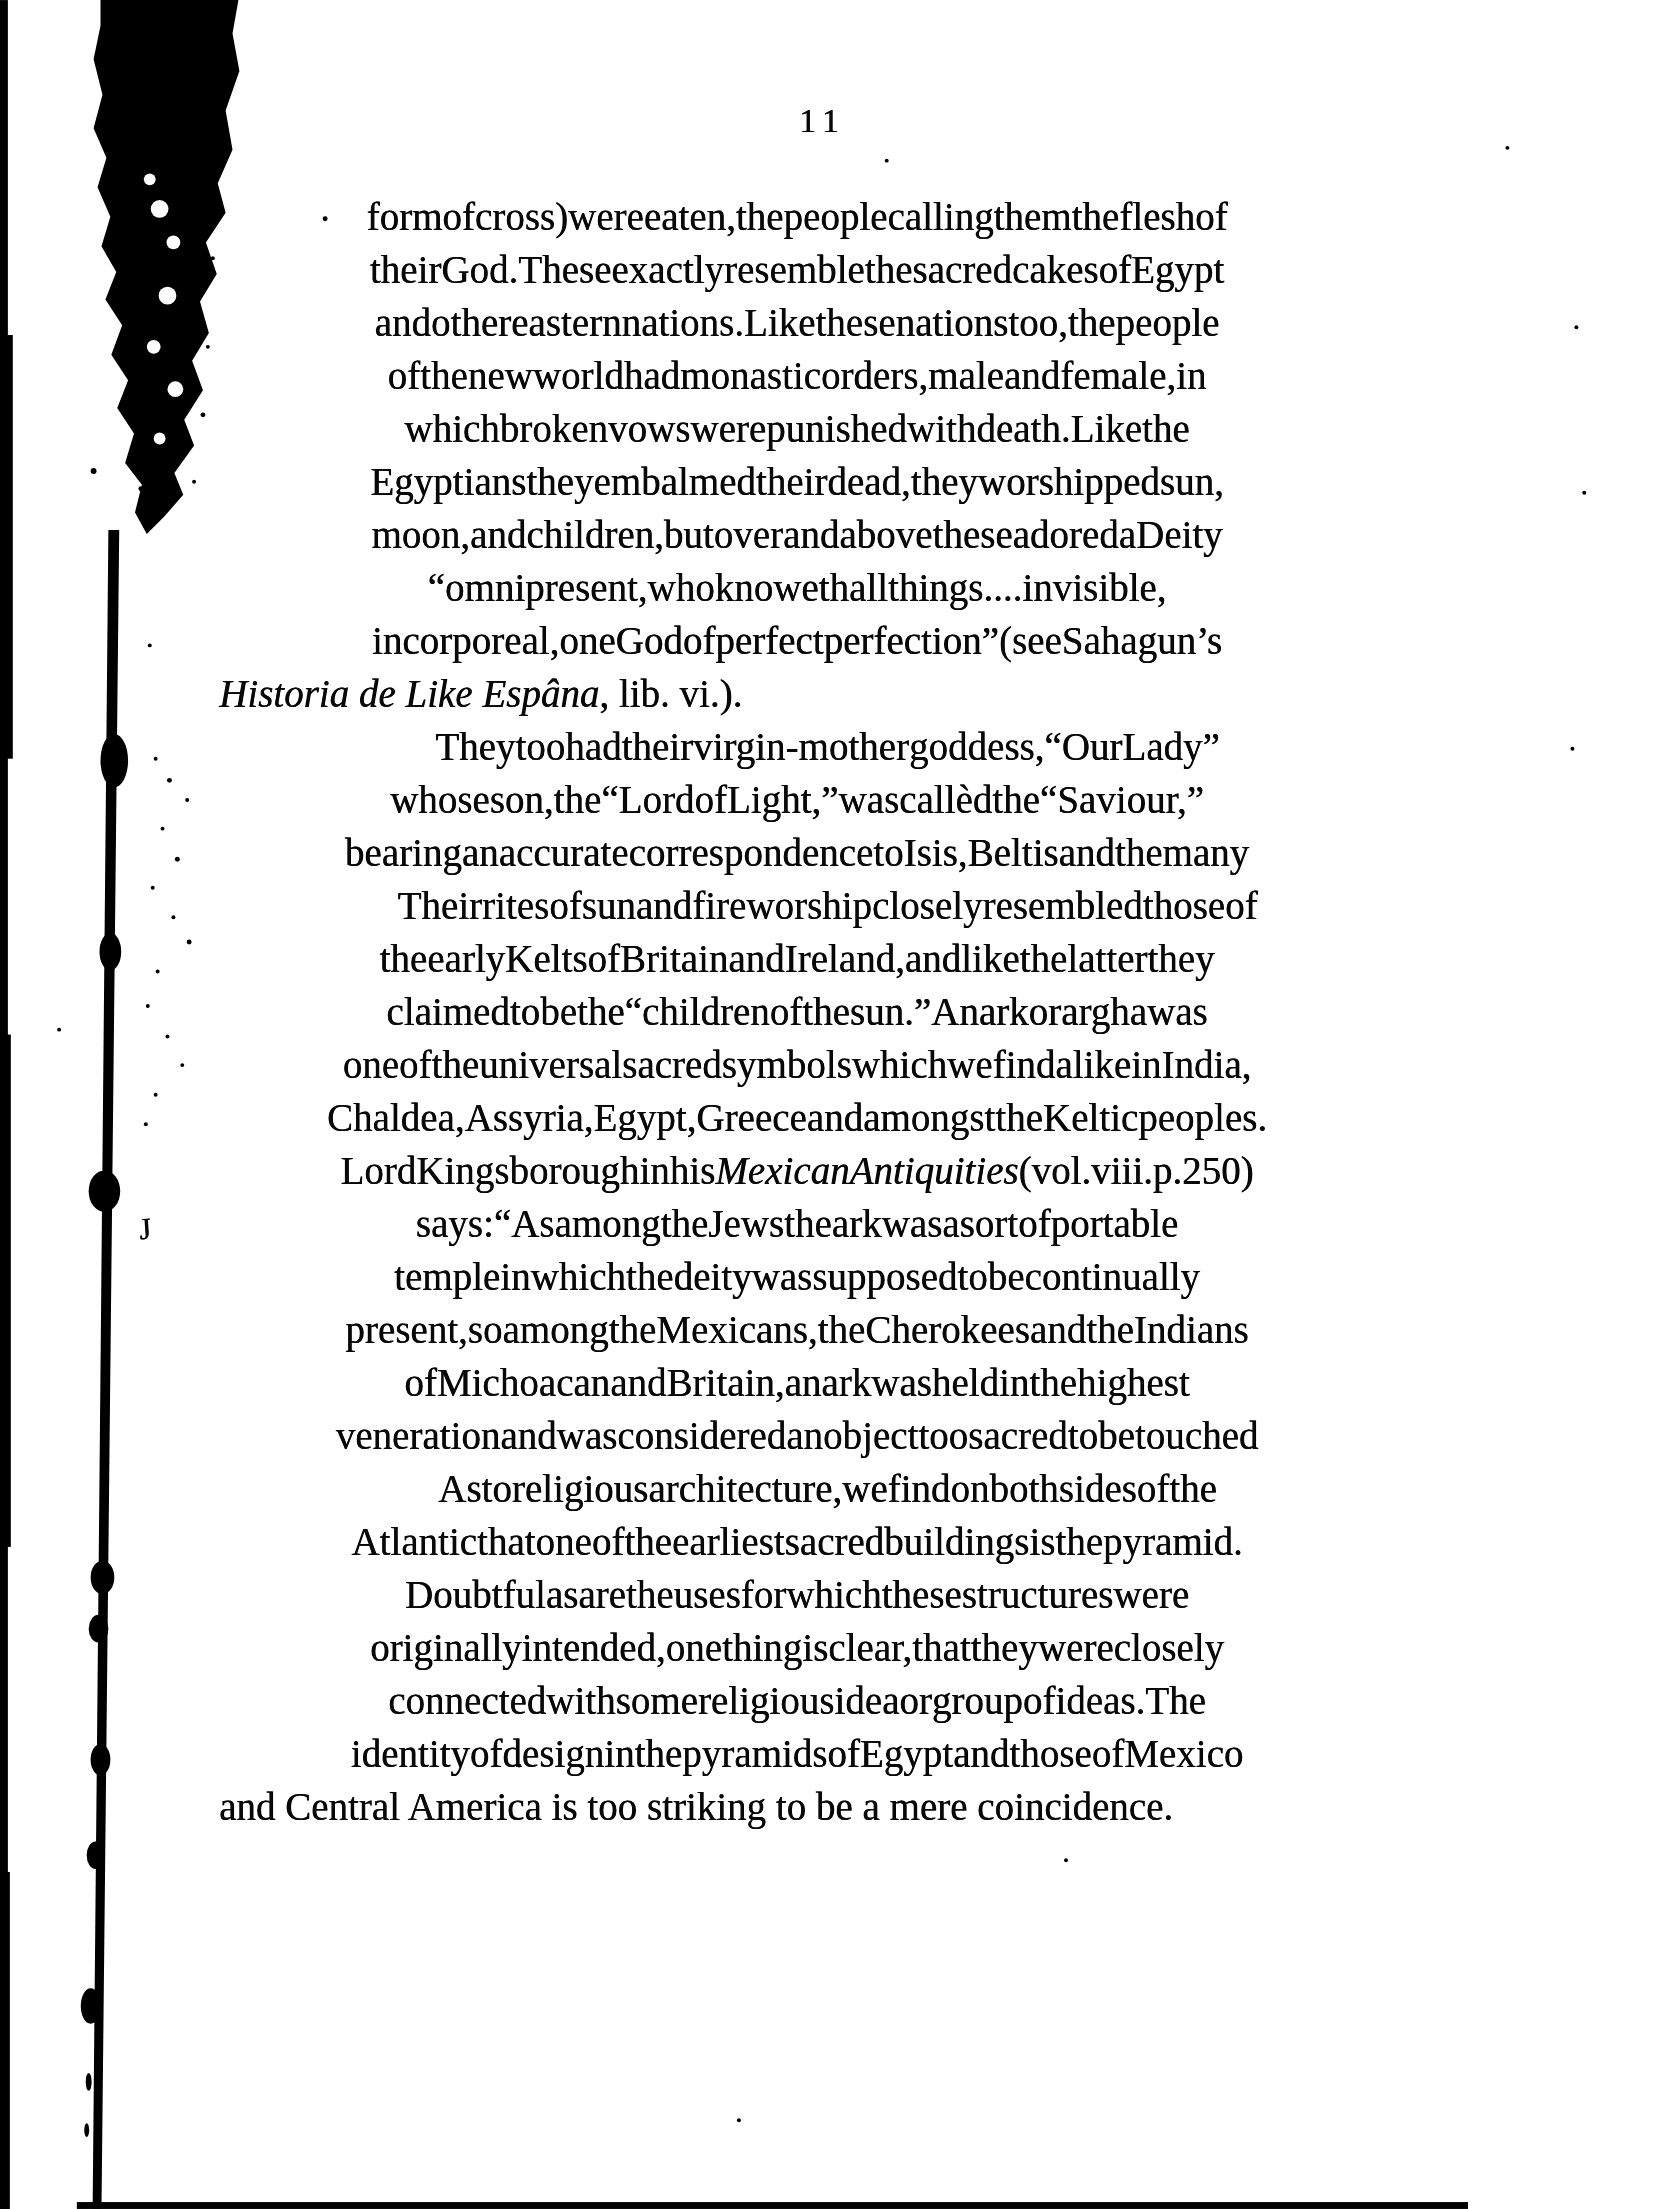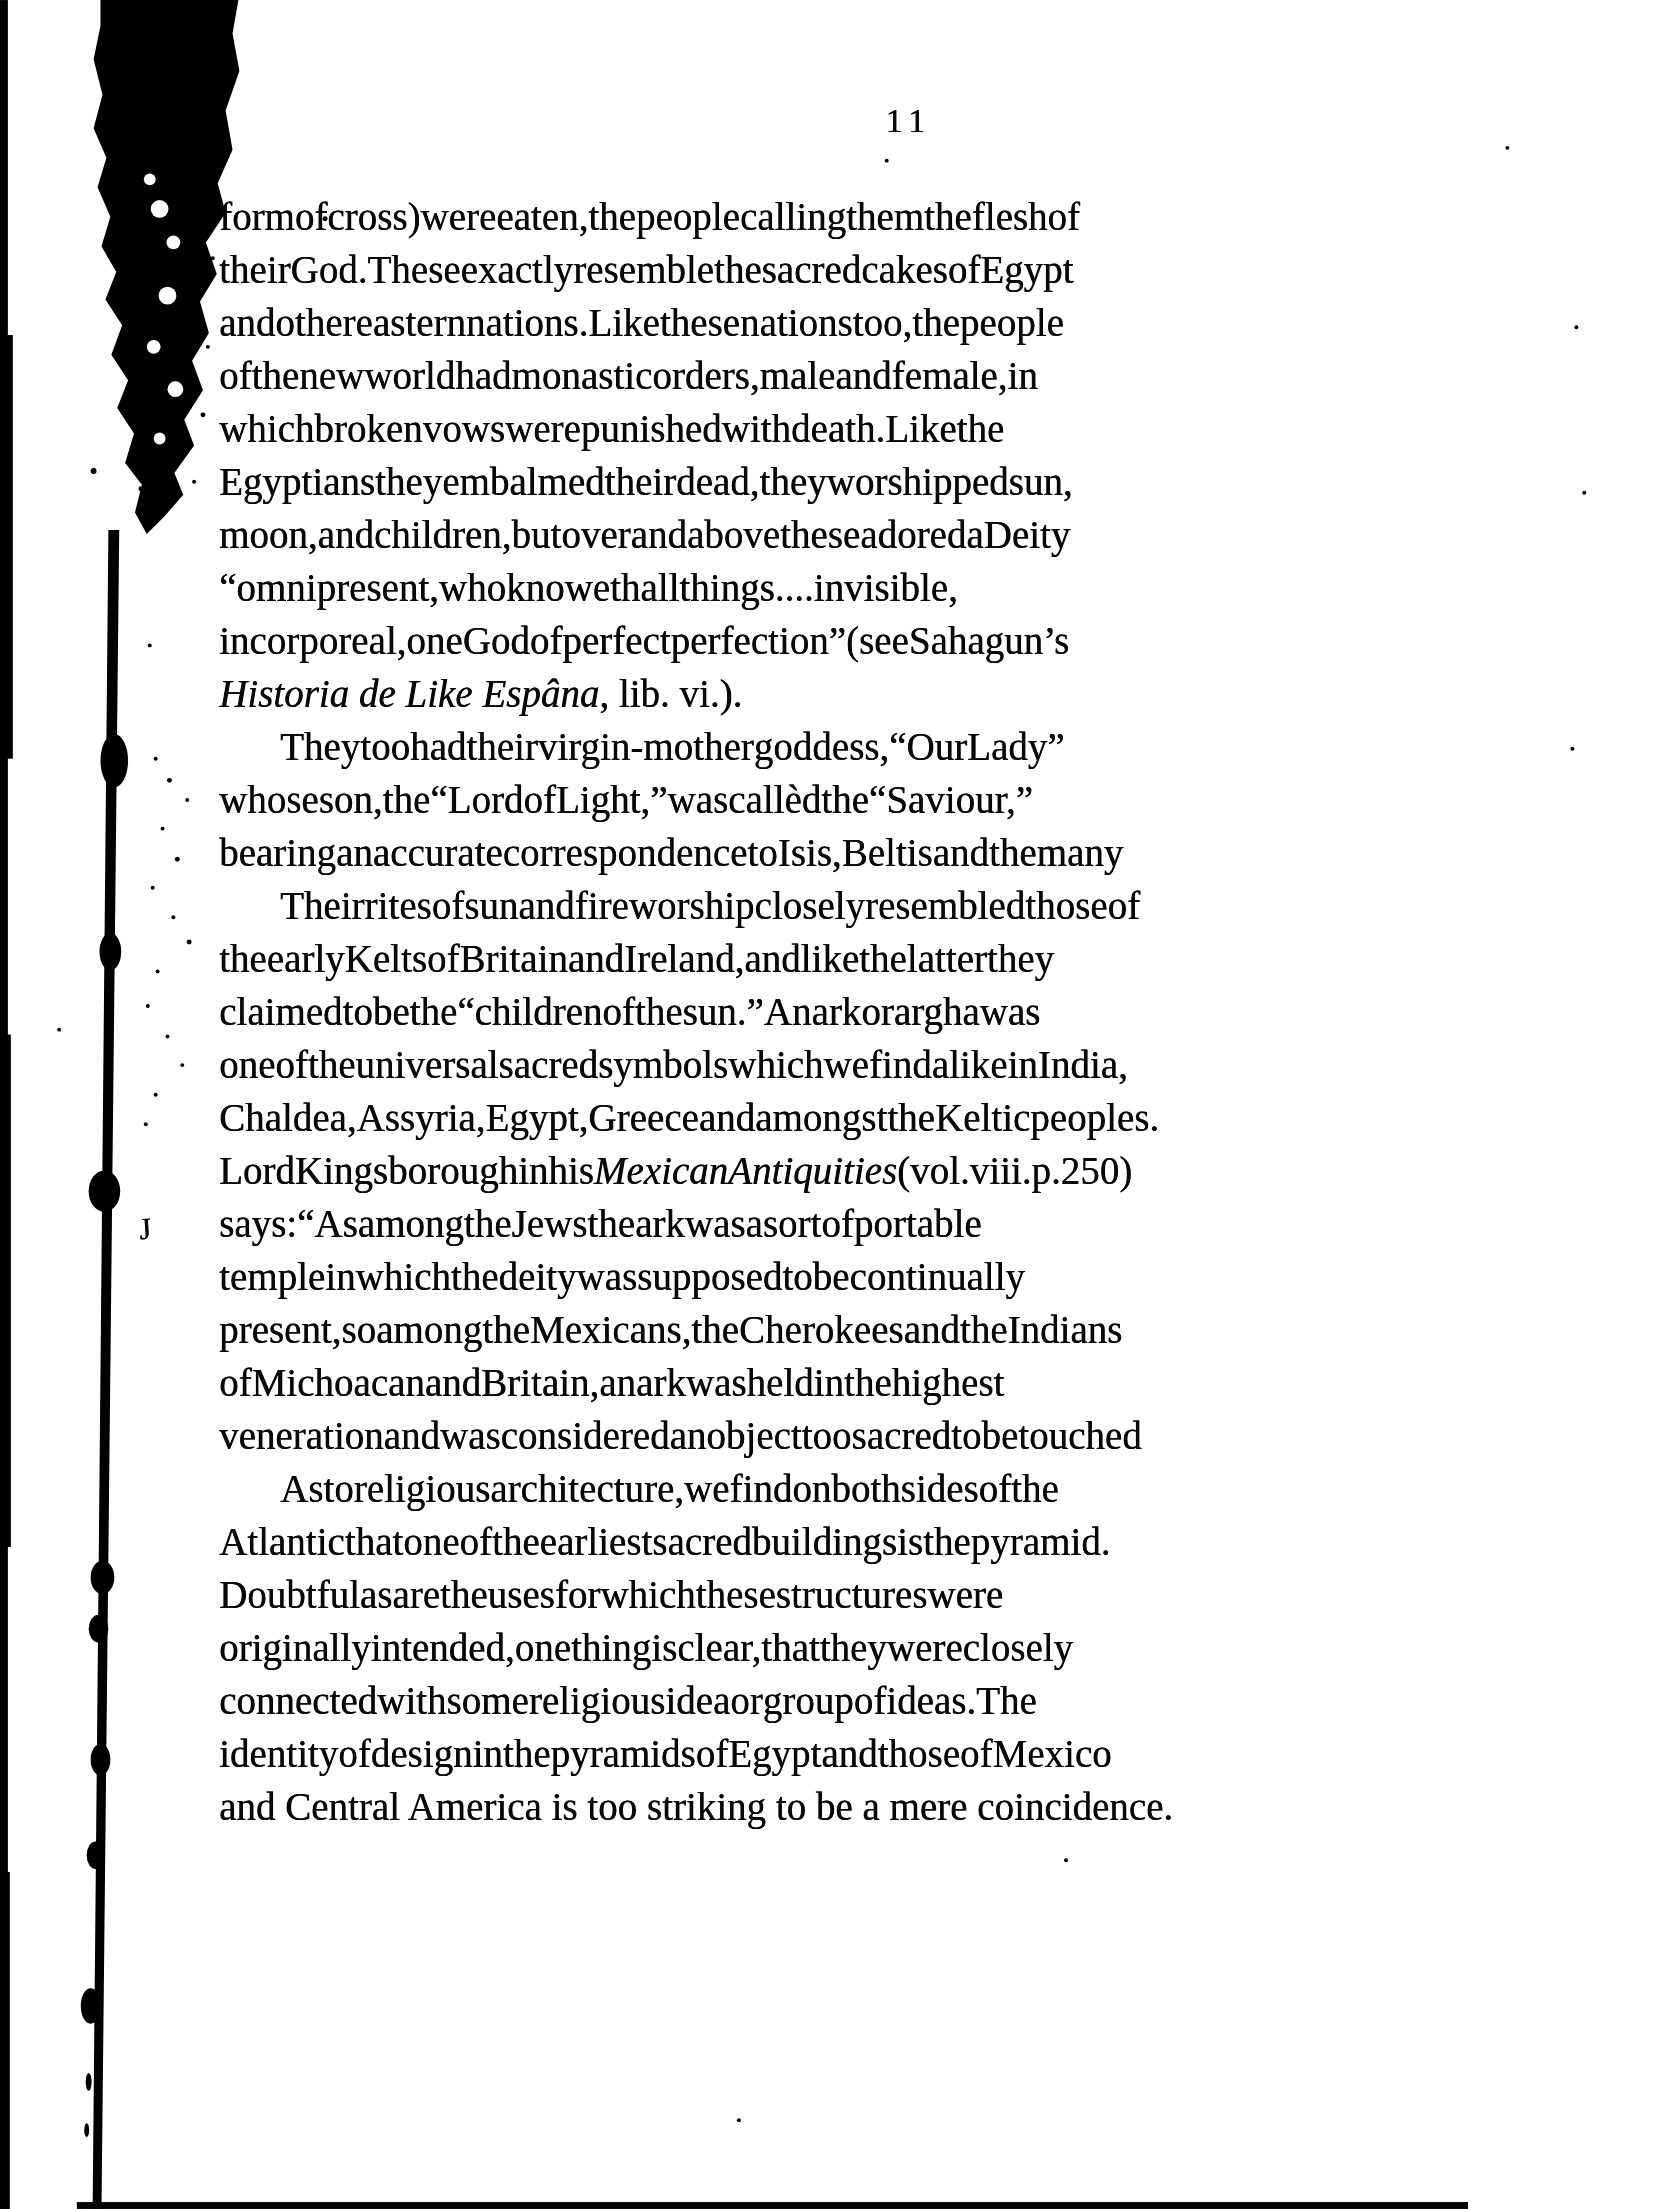--- a/index.html
+++ b/index.html
@@ -7,34 +7,34 @@
     width:1668px;height:2210px;
     background:#ffffff;
     position:relative;
     overflow:hidden;
     font-family:"Liberation Serif","DejaVu Serif",serif;
     color:#080808;
   }
   .page{position:absolute;inset:0;}
   .artifacts{position:absolute;left:0;top:0;width:1668px;height:2210px;pointer-events:none;}
   .page-number{
-    position:absolute;left:843px;top:102px;width:89px;
-    text-align:right;font-size:34px;letter-spacing:6.9px;
+    position:absolute;left:799px;top:102px;width:89px;
+    text-align:left;font-size:34px;letter-spacing:6.9px;
     text-shadow:0.5px 0 0 #000;
   }
   .text-block{
     position:absolute;left:219px;top:190px;width:1156px;
     font-size:39px;line-height:53px;
     text-shadow:0.4px 0 0 #000;
     z-index:2;
   }
   .text-line{
     height:53px;
     display:flex;
-    justify-content:flex-start;
+    justify-content:center;
     align-items:baseline;
     white-space:nowrap;
   }
   .text-line.last{
     display:block;
     text-align:left;
     white-space:normal;
   }
   .text-line.indent{padding-left:61px;}
   .text-line i{font-style:italic;}

